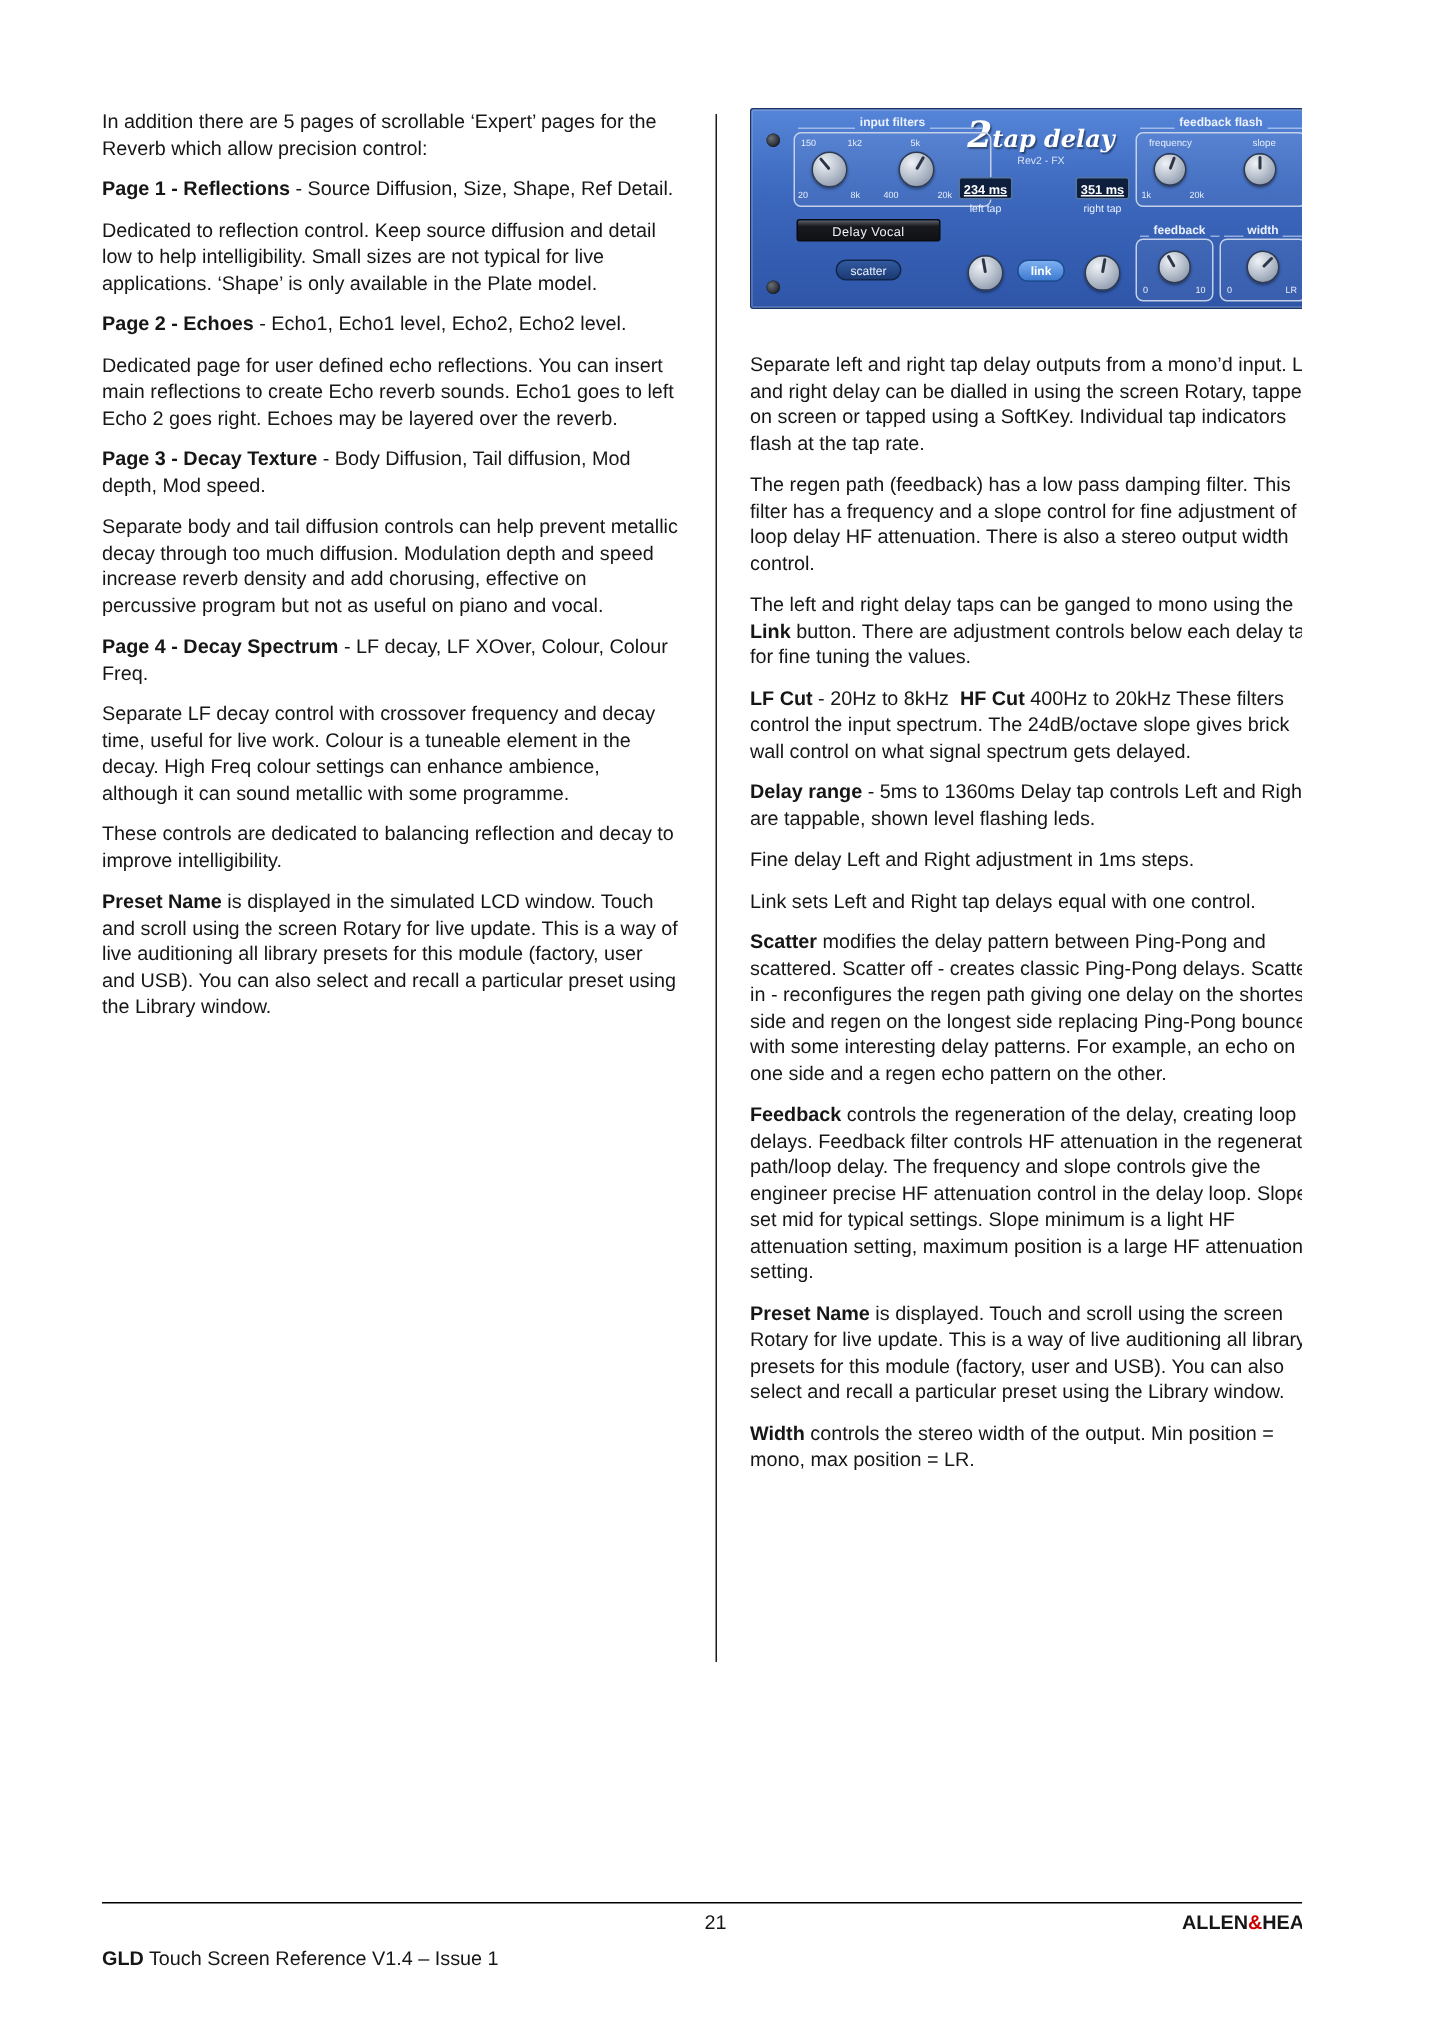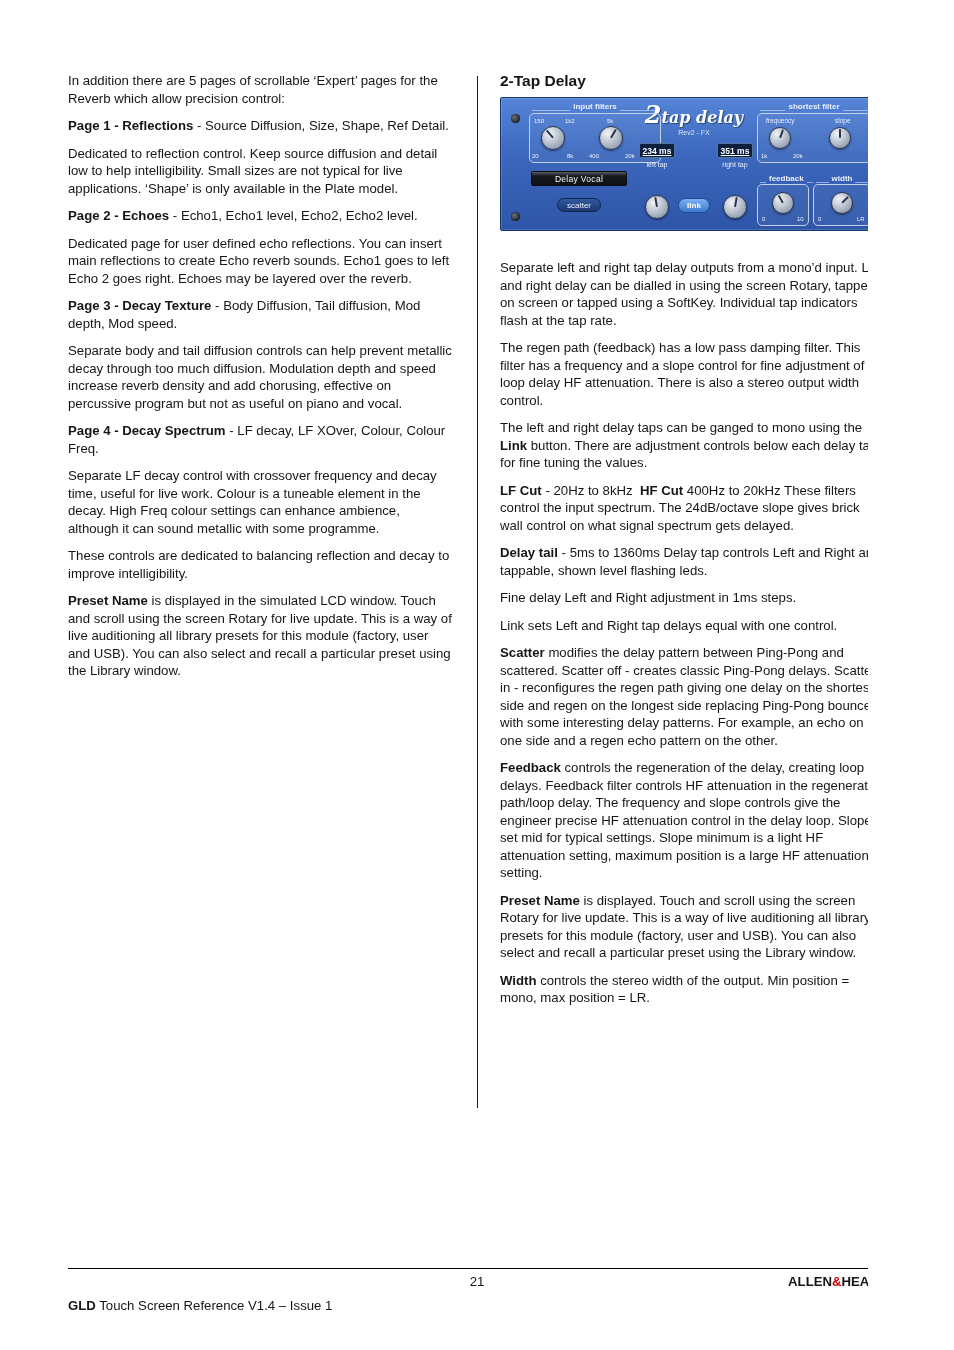--- a/index.html
+++ b/index.html
@@ -90,21 +90,20 @@
     <p class="body">Separate LF decay control with crossover frequency and decay time, useful for live work. Colour is a tuneable element in the decay. High Freq colour settings can enhance ambience, although it can sound metallic with some programme.</p>
 
     <p class="body">These controls are dedicated to balancing reflection and decay to improve intelligibility.</p>
 
     <p class="body mt-xl"><strong>Preset Name</strong><span> is displayed in the simulated LCD window. Touch and scroll using the screen Rotary for live update. This is a way of live auditioning all library presets for this module (factory, user and USB). You can also select and recall a particular preset using the Library window.</span></p>
   </div>
 
   <div class="divider"></div>
 
   <div class="col col-right">
-    <h2 class="section">2-Tap Delay</h2>
 
     <div class="plugin">
       <div class="screw" style="left:10px;top:16px"></div>
       <div class="screw" style="left:10px;top:114px"></div>
       <div class="screw" style="left:372px;top:12px"></div>
       <div class="screw" style="left:372px;top:115px"></div>
 
       <div class="p-title"><span class="big2">2</span><span>tap delay</span></div>
       <div class="p-sub">Rev2 - FX</div>
 
@@ -120,21 +119,21 @@
           <div class="ptr" style="transform:rotate(-40deg)"></div>
         </div>
       <span class="tick" style="left:106px;top:20px">5k</span>
       <span class="tick" style="left:88px;top:55px">400</span>
       <span class="tick" style="left:124px;top:55px">20k</span>
       <div class="knob" style="left:98px;top:28px;width:24px;height:24px">
           <div class="ptr" style="transform:rotate(30deg)"></div>
         </div>
 
       <div class="glabel" style="left:256px;top:4px;width:114px">
-          <span>shortest filter</span>
+          <span>feedback flash</span>
         </div>
       <div class="gbox" style="left:256px;top:15px;width:114px;height:50px"></div>
       <span class="sublab" style="left:265px;top:19px">frequency</span>
       <span class="sublab" style="left:334px;top:19px">slope</span>
       <span class="tick" style="left:260px;top:55px">1k</span>
       <span class="tick" style="left:292px;top:55px">20k</span>
       <div class="knob" style="left:268px;top:29px;width:22px;height:22px">
           <div class="ptr" style="transform:rotate(20deg)"></div>
         </div>
       <div class="knob" style="left:328px;top:29px;width:22px;height:22px">
@@ -189,21 +188,21 @@
     </div>
 
     <p class="body">Separate left and right tap delay outputs from a mono’d input. Left and right delay can be dialled in using the screen Rotary, tapped on screen or tapped using a SoftKey. Individual tap indicators flash at the tap rate.</p>
 
     <p class="body">The regen path (feedback) has a low pass damping filter. This filter has a frequency and a slope control for fine adjustment of loop delay HF attenuation. There is also a stereo output width control.</p>
 
     <p class="body mt-lg"><span>The left and right delay taps can be ganged to mono using the </span><strong>Link</strong><span> button. There are adjustment controls below each delay tap for fine tuning the values.</span></p>
 
     <p class="body mt-lg"><strong>LF Cut</strong><span> - 20Hz to 8kHz&nbsp; </span><strong>HF Cut</strong><span> 400Hz to 20kHz These filters control the input spectrum. The 24dB/octave slope gives brick wall control on what signal spectrum gets delayed.</span></p>
 
-    <p class="body"><strong>Delay tail</strong><span> - 5ms to 1360ms Delay tap controls Left and Right are tappable, shown level flashing leds.</span></p>
+    <p class="body"><strong>Delay range</strong><span> - 5ms to 1360ms Delay tap controls Left and Right are tappable, shown level flashing leds.</span></p>
 
     <p class="body">Fine delay Left and Right adjustment in 1ms steps.</p>
     <p class="body">Link sets Left and Right tap delays equal with one control.</p>
 
     <p class="body"><strong>Scatter</strong><span> modifies the delay pattern between Ping-Pong and scattered. Scatter off - creates classic Ping-Pong delays. Scatter in - reconfigures the regen path giving one delay on the shortest side and regen on the longest side replacing Ping-Pong bounce with some interesting delay patterns. For example, an echo on one side and a regen echo pattern on the other.</span></p>
 
     <p class="body"><strong>Feedback</strong><span> controls the regeneration of the delay, creating loop delays. Feedback filter controls HF attenuation in the regeneration path/loop delay. The frequency and slope controls give the engineer precise HF attenuation control in the delay loop. Slope set mid for typical settings. Slope minimum is a light HF attenuation setting, maximum position is a large HF attenuation setting.</span></p>
 
     <p class="body mt-xl"><strong>Preset Name</strong><span> is displayed. Touch and scroll using the screen Rotary for live update. This is a way of live auditioning all library presets for this module (factory, user and USB). You can also select and recall a particular preset using the Library window.</span></p>
 

